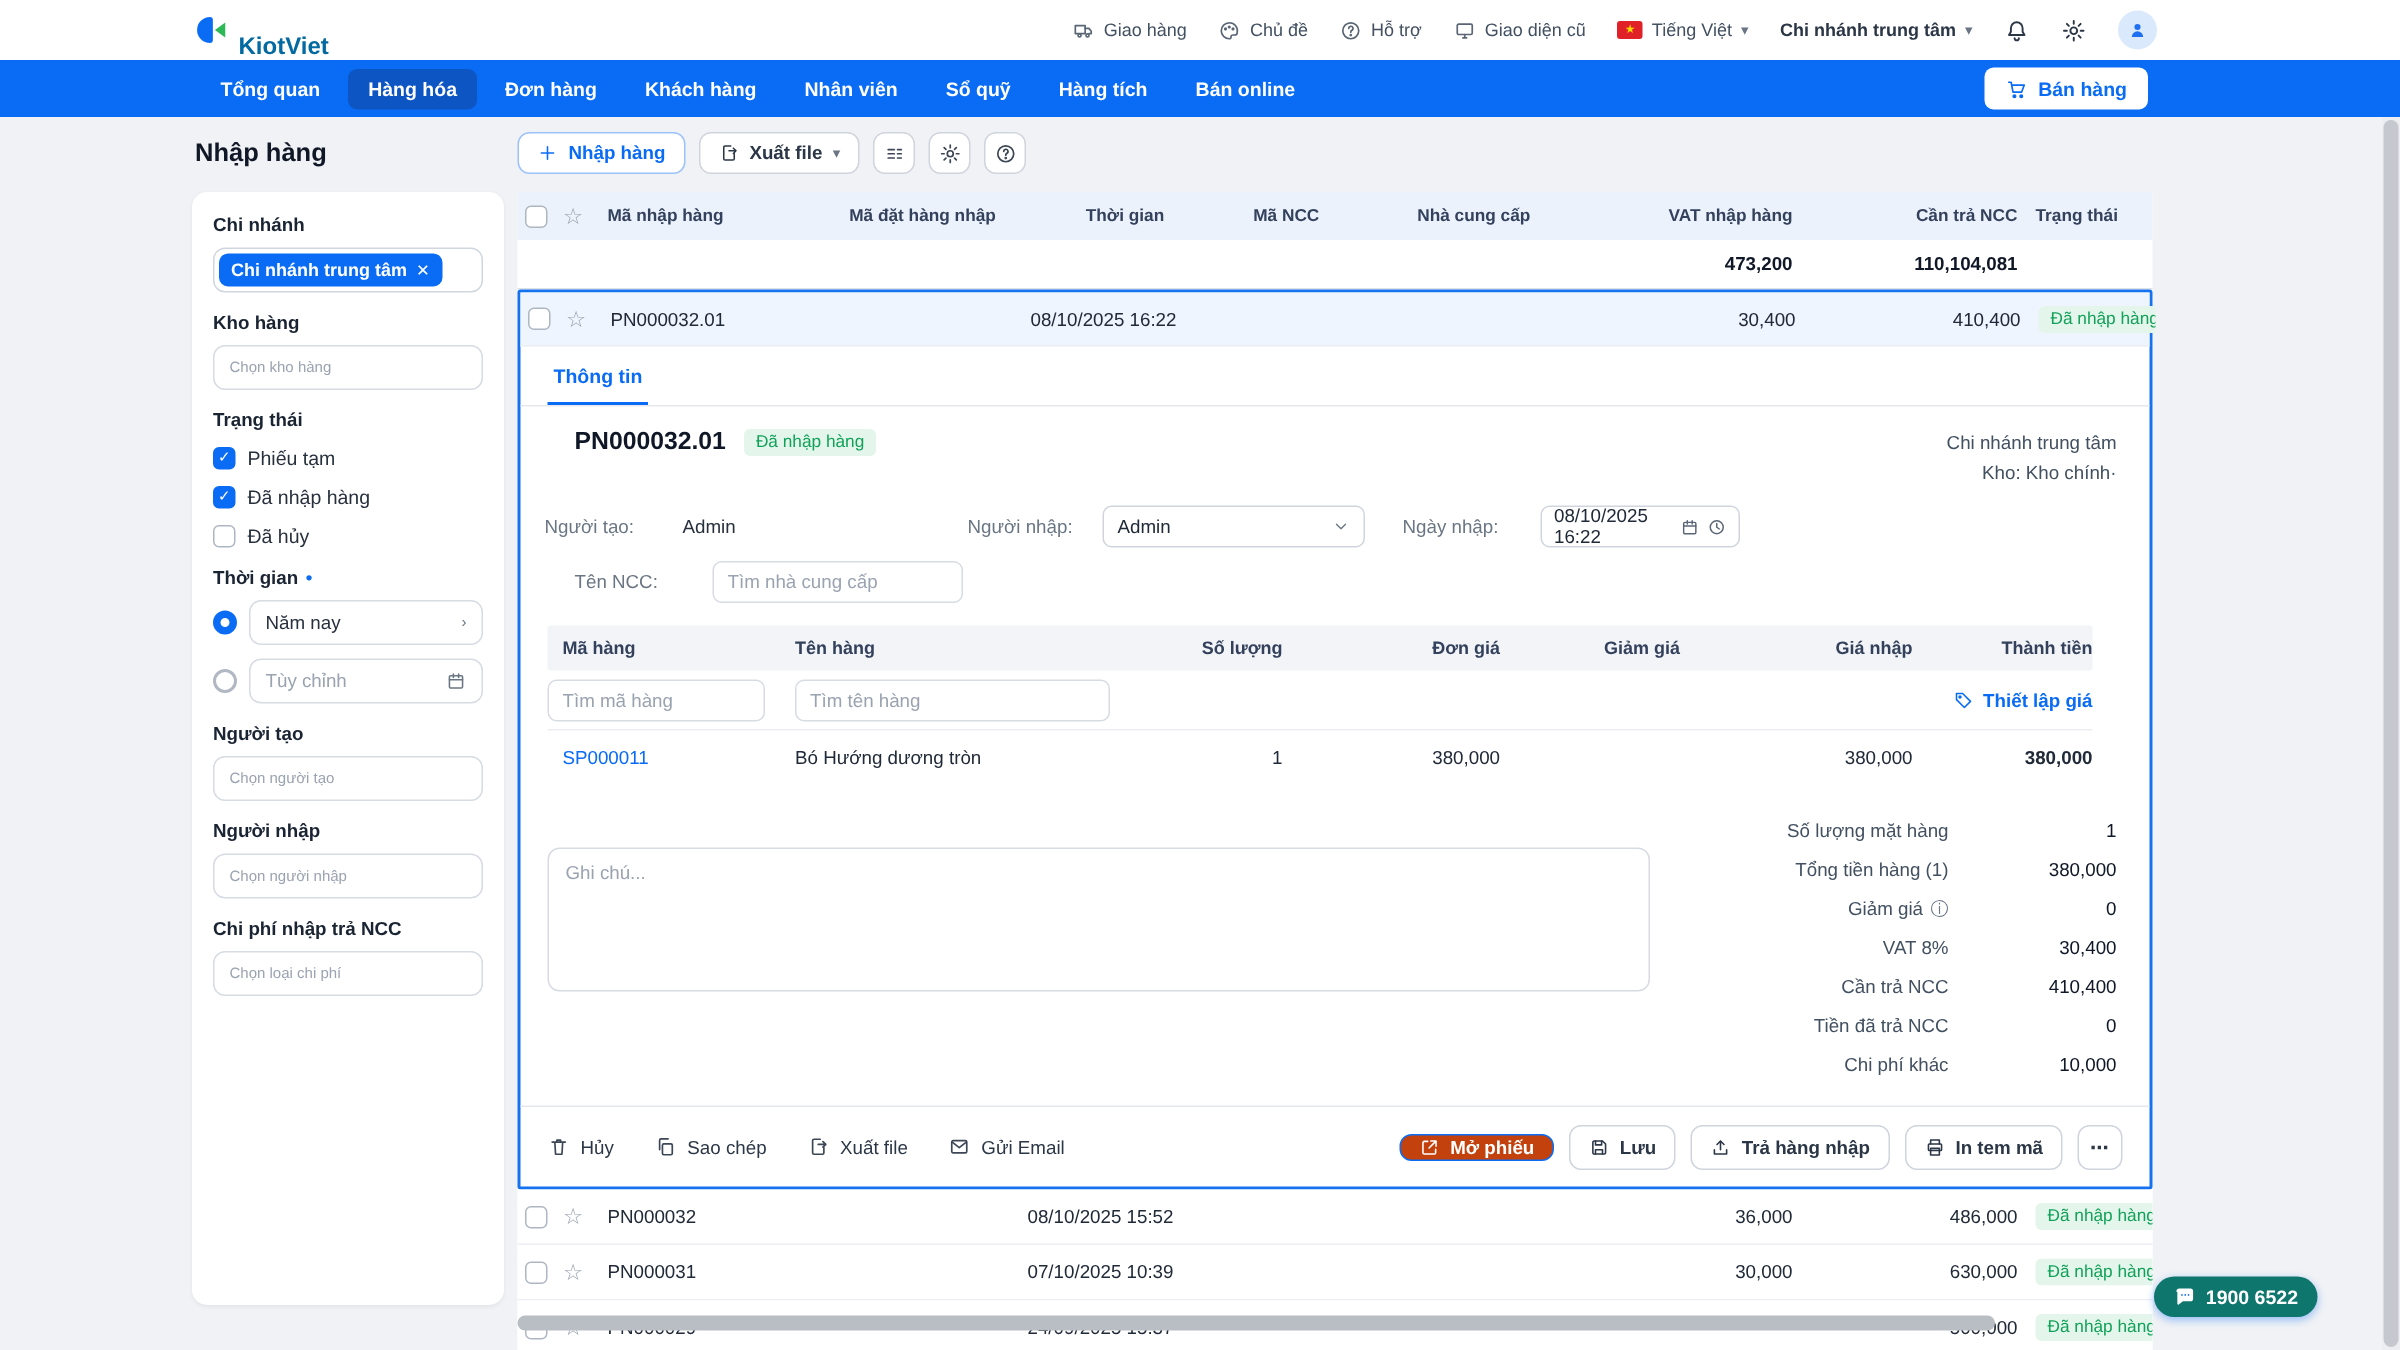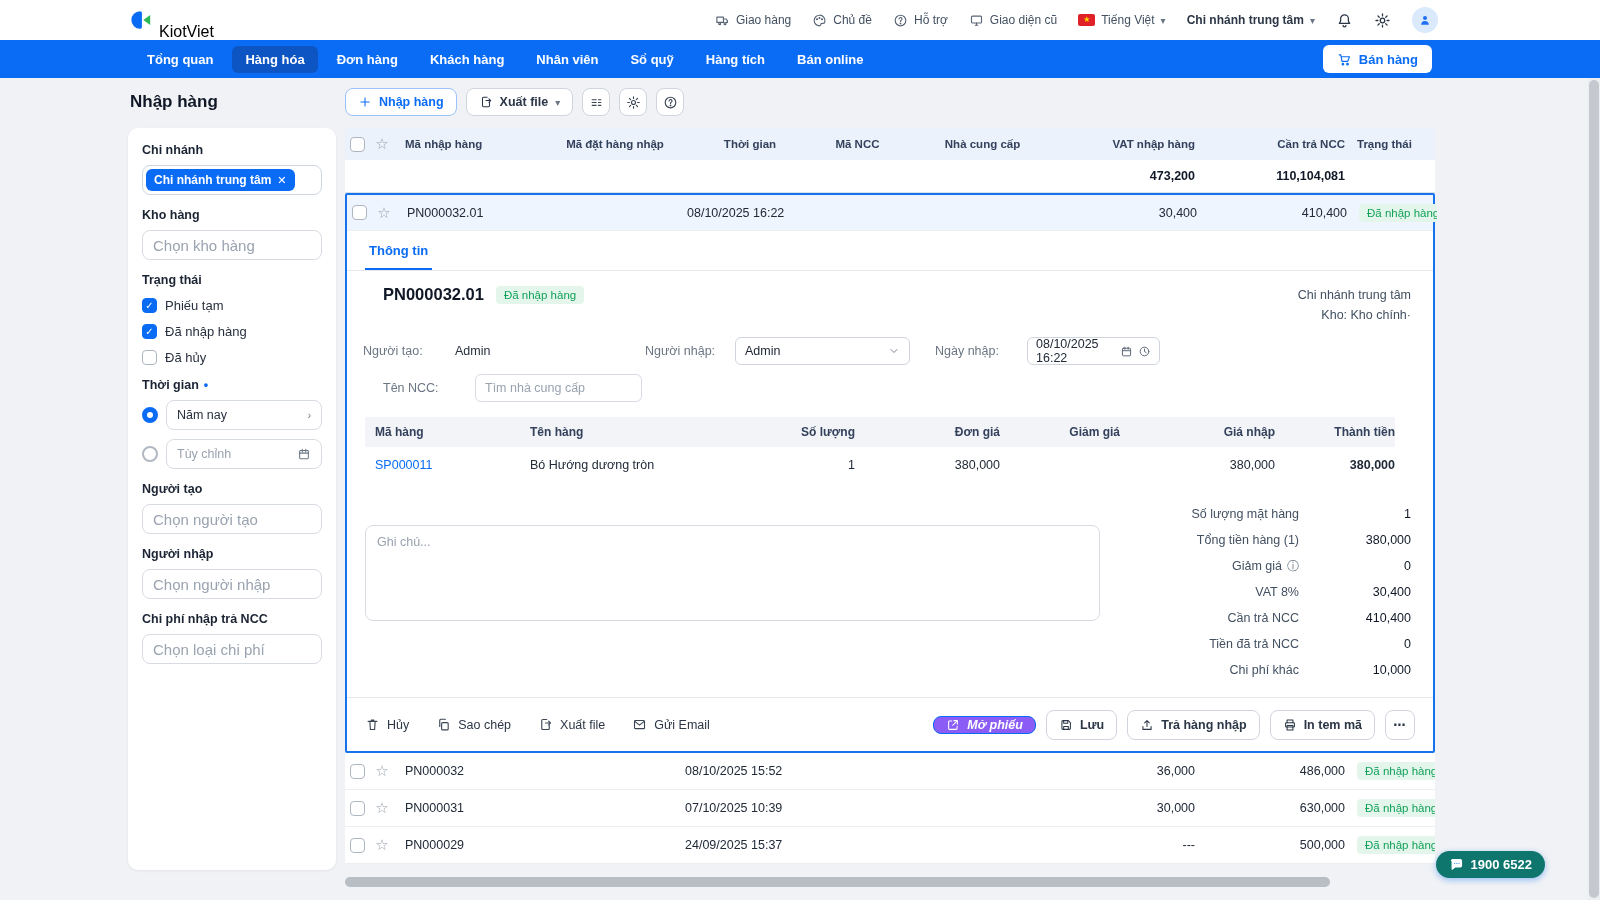--- a/index.html
+++ b/index.html
@@ -3,21 +3,21 @@
 <meta charset="utf-8">
 <style>
   * { margin:0; padding:0; box-sizing:border-box; }
   html,body { width:1600px; height:900px; overflow:hidden; }
   body { font-family:"Liberation Sans","DejaVu Sans",sans-serif; background:#f0f2f5; color:#28303e; font-size:12.5px; }
   .screen { position:relative; width:1600px; height:900px; }
 
   
   .topbar { position:absolute; top:0; left:0; width:1600px; height:40px; background:#fff; display:flex; align-items:center; justify-content:space-between; padding:0 162px 0 130px; z-index:5; }
   .logo { display:flex; align-items:center; gap:7px; }
-  .logo-name { font-size:16px; font-weight:400; color:#000000;margin-top:24px; }
+  .logo-name { font-size:16px; font-weight:700; color:#0369a1;margin-top:24px; }
   .topbar-right { display:flex; align-items:center; gap:21px; }
   .top-item { display:flex; align-items:center; gap:6px; font-size:12px; color:#425061; cursor:pointer; white-space:nowrap; }
   .top-item .ic { width:15px; height:15px; color:#5a6675; }
   .chev { font-size:10px; color:#6b7684; }
   .flag { width:17px; height:12px; background:#e02127; border-radius:2px; color:#ffd800; font-size:8px; display:flex; align-items:center; justify-content:center; line-height:1; }
   .avatar { width:26px; height:26px; border-radius:50%; background:#dbe9fc; display:flex; align-items:center; justify-content:center; }
   .avatar .ic { width:14px; height:14px; color:#1f6ff2; }
   .bell-btn .ic, .gear-btn .ic { width:17px; height:17px; color:#2b3646; }
 
   
@@ -29,21 +29,21 @@
 
   
   .sidebar { position:absolute; left:128px; top:88px; width:208px; }
   .page-title { font-size:17px; font-weight:800; color:#101827; margin:4px 0 16px 2px; }
   .filter-card { background:#fff; border-radius:10px; padding:13px 14px; height:742px; box-shadow:0 1px 3px rgba(16,24,40,.06); }
   .f-label { font-size:12.5px; font-weight:700; color:#1a2433; margin:13px 0 8px; }
   .f-label:first-child { margin-top:2px; }
   .chip-box { border:1px solid #cfd6df; border-radius:8px; padding:3px; }
   .chip { display:inline-flex; align-items:center; gap:6px; background:#0a6cf5; color:#fff; font-size:12px; font-weight:700; border-radius:6px; padding:4px 8px; max-width:100%; }
   .chip-x { cursor:pointer; font-size:11px; }
-  .f-input { width:100%; height:30px; border:1px solid #d7dbe2; border-radius:8px; padding:0 10px; font-size:15px; color:#a21caf; font-family:inherit; background:#fff; }
+  .f-input { width:100%; height:30px; border:1px solid #d7dbe2; border-radius:8px; padding:0 10px; font-size:10px; color:#a21caf; font-family:inherit; background:#fff; }
   .f-input::placeholder { color:#9aa3b0; }
   .cb-row { display:flex; align-items:center; gap:8px; margin:11px 0; font-size:13px; color:#28303e; cursor:pointer; }
   .cb { width:15px; height:15px; border-radius:4px; border:1.5px solid #aeb6c1; background:#fff; display:flex; align-items:center; justify-content:center; font-size:10px; color:#fff; }
   .cb.checked { background:#0a6cf5; border-color:#0a6cf5; }
   .cb.checked::after { content:"✓"; font-weight:700; }
   .dot-note::after { content:"•"; color:#0a6cf5; margin-left:5px; }
   .time-row { display:flex; align-items:center; gap:8px; margin-bottom:9px; }
   .radio { width:16px; height:16px; border-radius:50%; border:2px solid #b1b8c3; background:#fff; flex:none; }
   .radio.sel { border:5px solid #0a6cf5; }
   .time-box { flex:1; height:30px; border:1px solid #d7dbe2; border-radius:8px; display:flex; align-items:center; justify-content:space-between; padding:0 10px; font-size:12.5px; color:#28303e; cursor:pointer; background:#fff; }
@@ -120,21 +120,21 @@
   .s-row { display:flex; justify-content:flex-end; align-items:center; height:26px; font-size:12.5px; }
   .s-lbl { color:#425061; display:flex; align-items:center; gap:5px; }
   .s-val { width:112px; text-align:right; color:#101827; }
   .info-i { color:#6b7684; font-size:12px; }
 
   .d-footer { margin-top:14px; border-top:1px solid #e4e7ec; height:54px; display:flex; align-items:center; justify-content:space-between; padding:0 18px; }
   .ghost-group { display:flex; align-items:center; gap:27px; }
   .ghost-btn { display:flex; align-items:center; gap:7px; font-size:12.5px; color:#2b3646; cursor:pointer; background:none; border:none; font-family:inherit; }
   .ghost-btn .ic { width:15px; height:15px; color:#3c4654; }
   .act-group { display:flex; align-items:center; gap:10px; }
-  .btn-primary { background:#8b5cf6; border-color:#0a6cf5; color:#fff; height:18px;font-style:italic; }
+  .btn-primary { background:#c2410c; border-color:#0a6cf5; color:#fff; height:18px; }
   .btn-primary .ic { color:#fff; }
   .btn.h30 { height:30px; }
   .more-btn { width:30px; padding:0; justify-content:center; letter-spacing:1px; }
 
   
   .hscroll { position:absolute; left:345px; top:876px; width:1090px; height:12px; }
   .hscroll .thumb { position:absolute; left:0; top:1px; width:985px; height:10px; background:#b9bdc4; border-radius:6px; }
   .vscroll { position:absolute; right:0; top:78px; width:12px; height:822px; background:#eceef1; }
   .vscroll .thumb { position:absolute; top:2px; left:1px; width:10px; height:818px; background:#c5c9cf; border-radius:5px; }
   .chat-btn { position:absolute; right:55px; bottom:22px; height:27px; background:#0f766e; border:none; border-radius:14px; color:#fff; font-weight:800; font-size:13px; display:flex; align-items:center; gap:7px; padding:0 13px; cursor:pointer; font-family:inherit; box-shadow:0 2px 6px rgba(10,108,245,.4); }
@@ -427,20 +427,33 @@
         <div class="ptable">
           <div class="pcols phead">
             <span class="pad-l">Mã hàng</span>
             <span>Tên hàng</span>
             <span class="c-r">Số lượng</span>
             <span class="c-r">Đơn giá</span>
             <span class="c-r">Giảm giá</span>
             <span class="c-r">Giá nhập</span>
             <span class="c-r">Thành tiền</span>
           </div>
+          <div class="pcols pfilter">
+            <span><input placeholder="Tìm mã hàng" style=""></span>
+            <span><input class="wide" placeholder="Tìm tên hàng" style=""></span>
+            <span></span>
+              <span></span>
+            <span class="price-link">
+              <svg class="ic" viewBox="0 0 24 24">
+                  <path d="M4 11V4h7l9 9-7 7z"></path>
+                  <circle cx="8" cy="8" r="1.1" fill="currentColor"></circle>
+                </svg>
+              <span>Thiết lập giá</span>
+            </span>
+          </div>
           <div class="pcols prow">
             <span class="pad-l plink">SP000011</span>
             <span>Bó Hướng dương tròn</span>
             <span class="c-r">1</span>
             <span class="c-r">380,000</span>
             <span class="c-r"></span>
             <span class="c-r">380,000</span>
             <span class="c-r bold">380,000</span>
           </div>
         </div>

